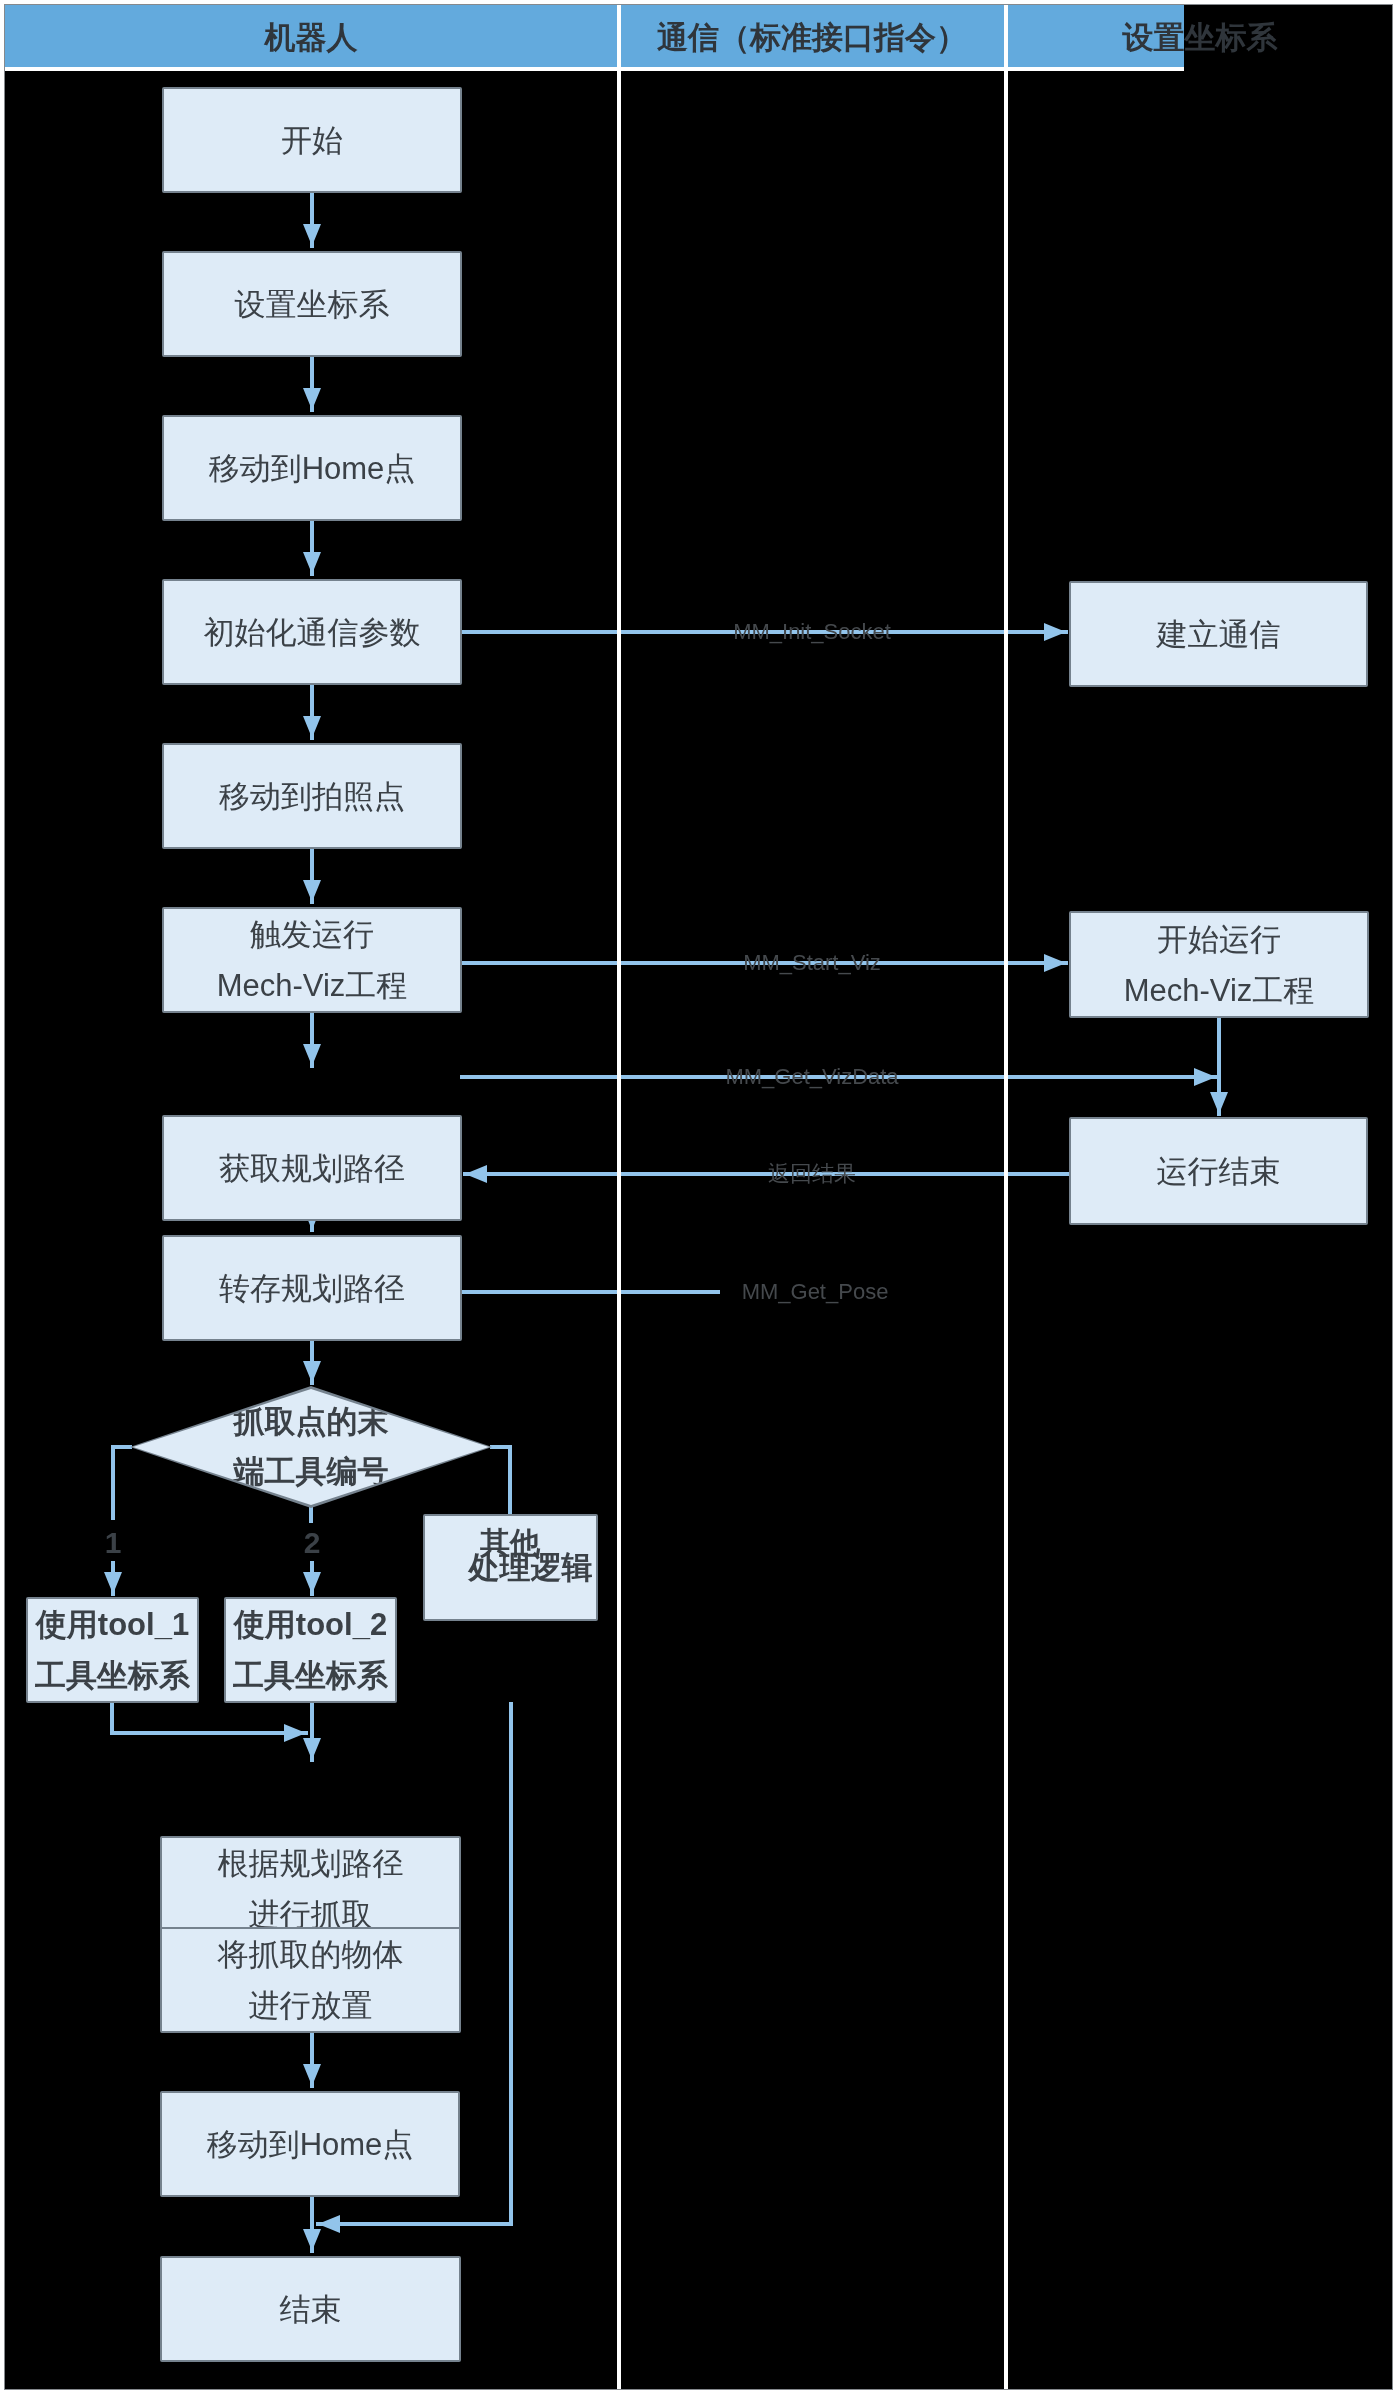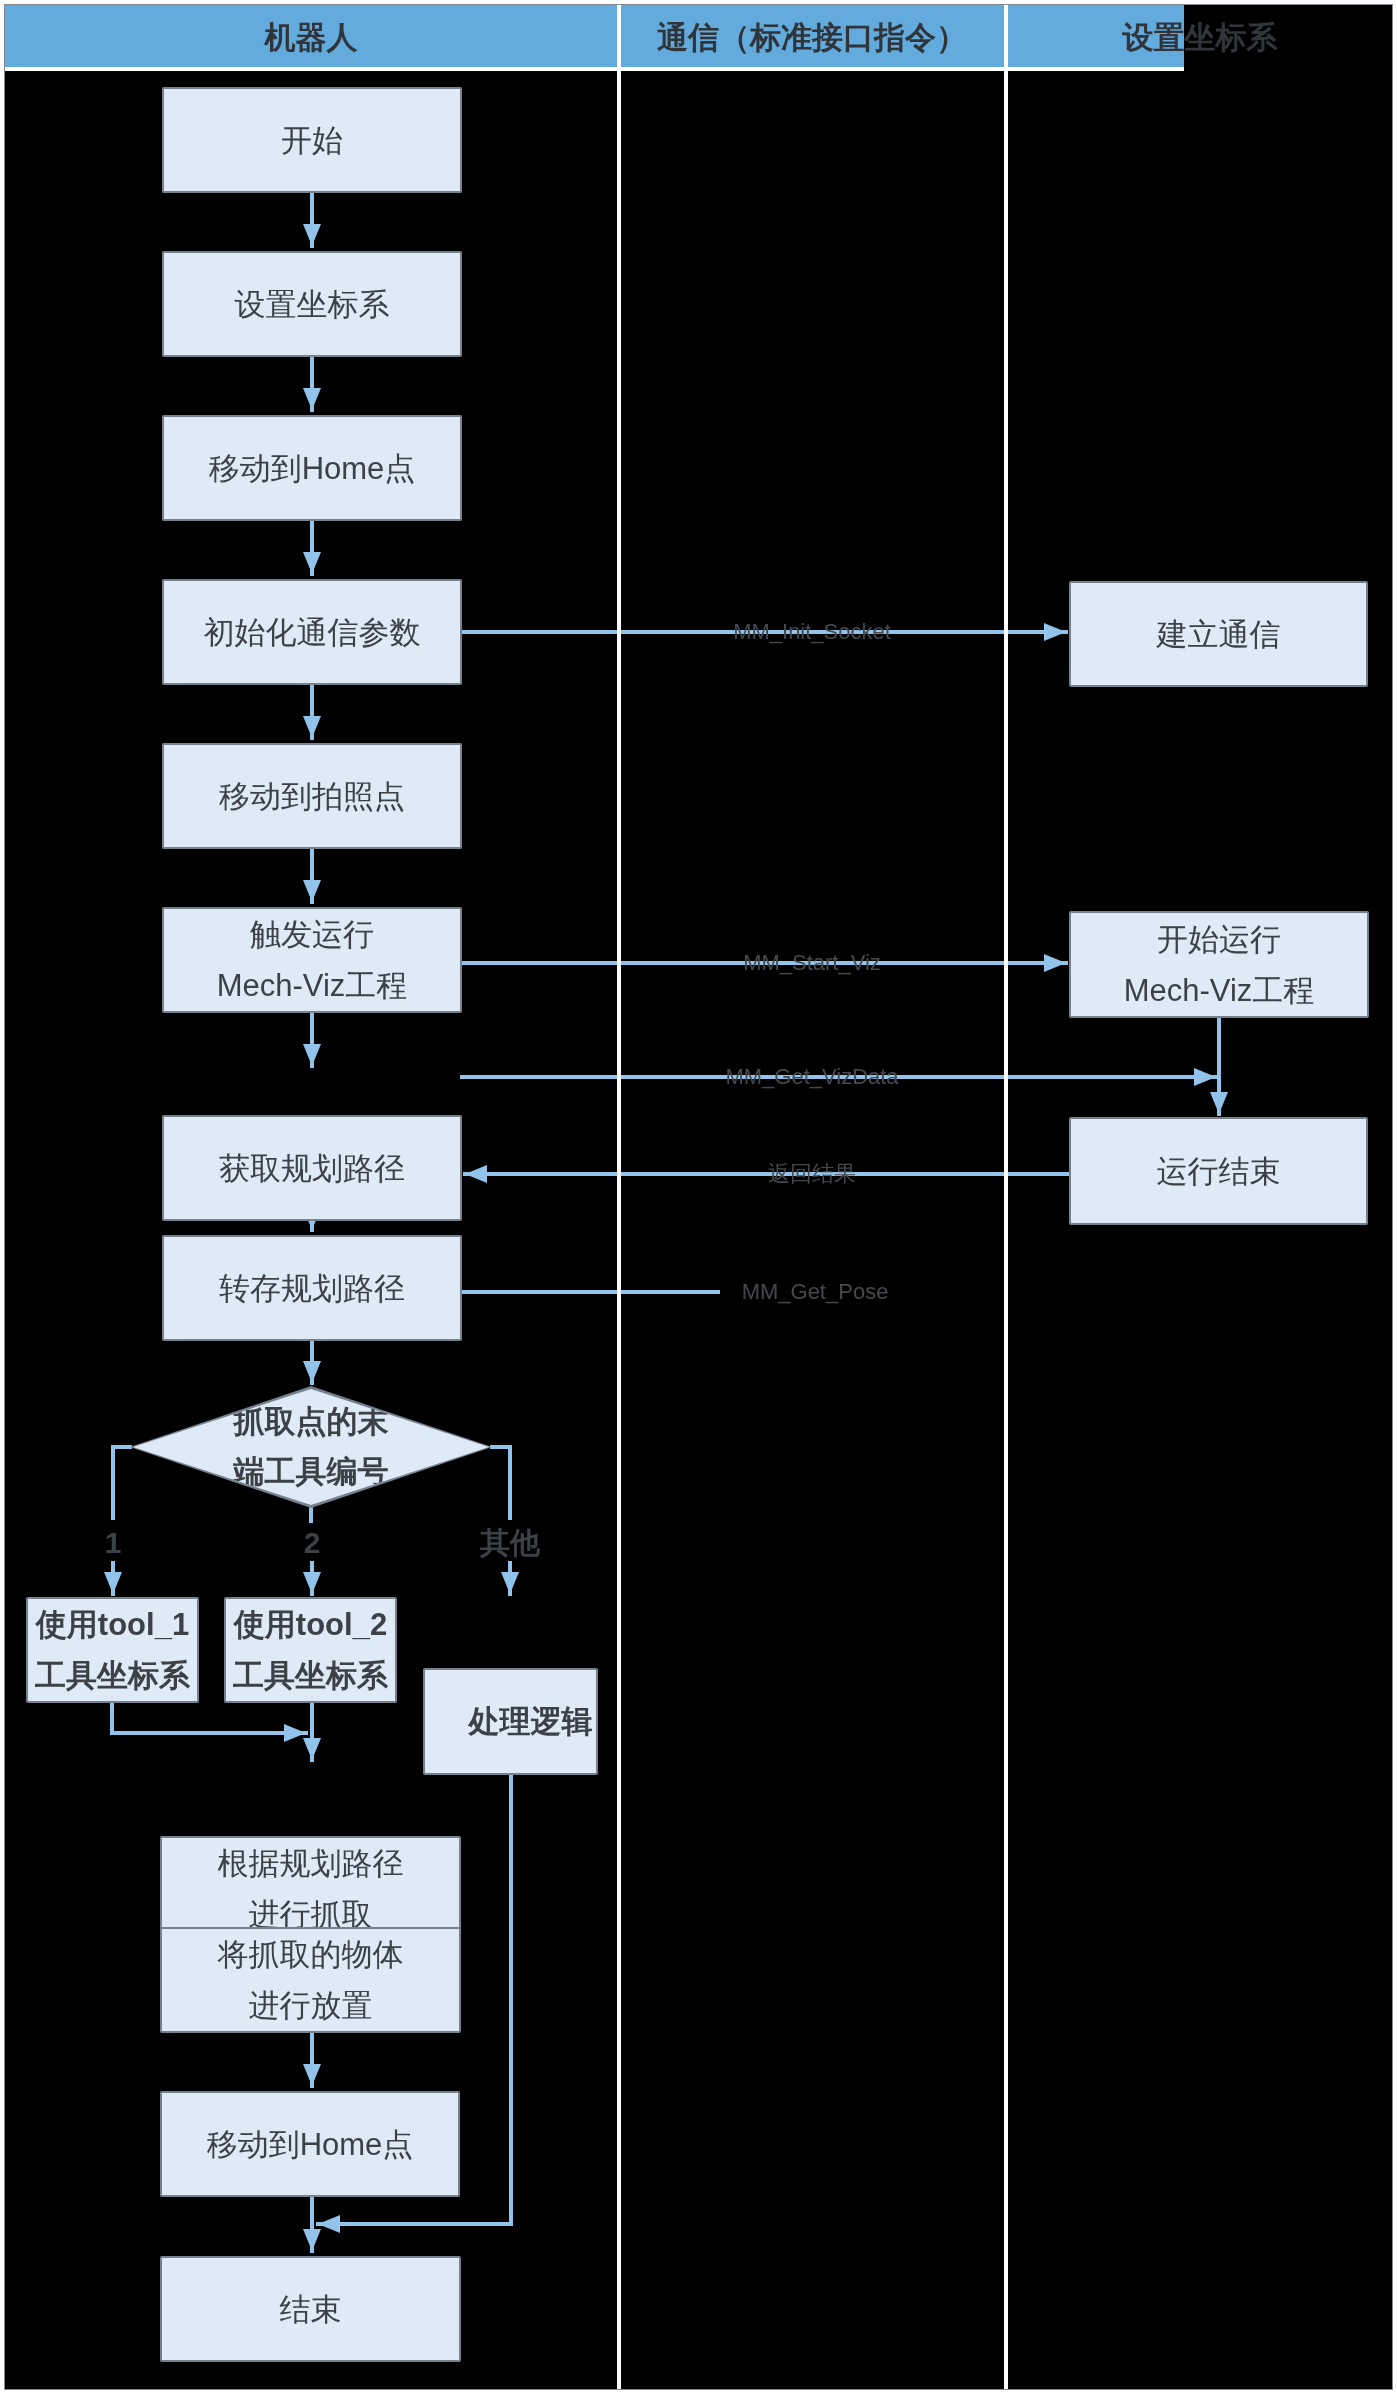--- a/index.html
+++ b/index.html
@@ -119,21 +119,21 @@
       <div class="node" style="left: 162px; top: 1071px; width: 300px; height: 106px; margin-top: 44px;">获取规划路径</div>
       <div class="node" style="left: 162px; top: 1235px; width: 300px; height: 106px;">转存规划路径</div>
       <div class="diamond-outer" style="left: 130px; top: 1386px; width: 362px; height: 122px;">
         <div class="diamond-inner">抓取点的末
 端工具编号</div>
       </div>
       <div class="node bold" style="left: 26px; top: 1597px; width: 173px; height: 106px;">使用tool_1
 工具坐标系</div>
       <div class="node bold" style="left: 224px; top: 1597px; width: 173px; height: 106px;">使用tool_2
 工具坐标系</div>
-      <div class="node bold" style="left: 423px; top: 1668px; width: 175px; height: 107px; padding-left: 40px;">处理逻辑</div>
+      <div class="node bold" style="left: 423px; top: 1514px; width: 175px; height: 107px; padding-left: 40px;">处理逻辑</div>
       <div class="node" style="left: 160px; top: 1836px; width: 301px; height: 106px;">根据规划路径
 进行抓取</div>
       <div class="node" style="left: 160px; top: 1927px; width: 301px; height: 106px;">将抓取的物体
 进行放置</div>
       <div class="node" style="left: 160px; top: 2091px; width: 300px; height: 106px;">移动到Home点</div>
       <div class="node" style="left: 160px; top: 2256px; width: 301px; height: 106px; text-align: center;">结束</div>
       <div class="node" style="left: 1069px; top: 581px; width: 299px; height: 106px;">建立通信</div>
       <div class="node" style="left: 1069px; top: 911px; width: 300px; height: 107px;">开始运行
 Mech-Viz工程</div>
       <div class="node" style="left: 1069px; top: 1117px; width: 299px; height: 108px;">运行结束</div>

